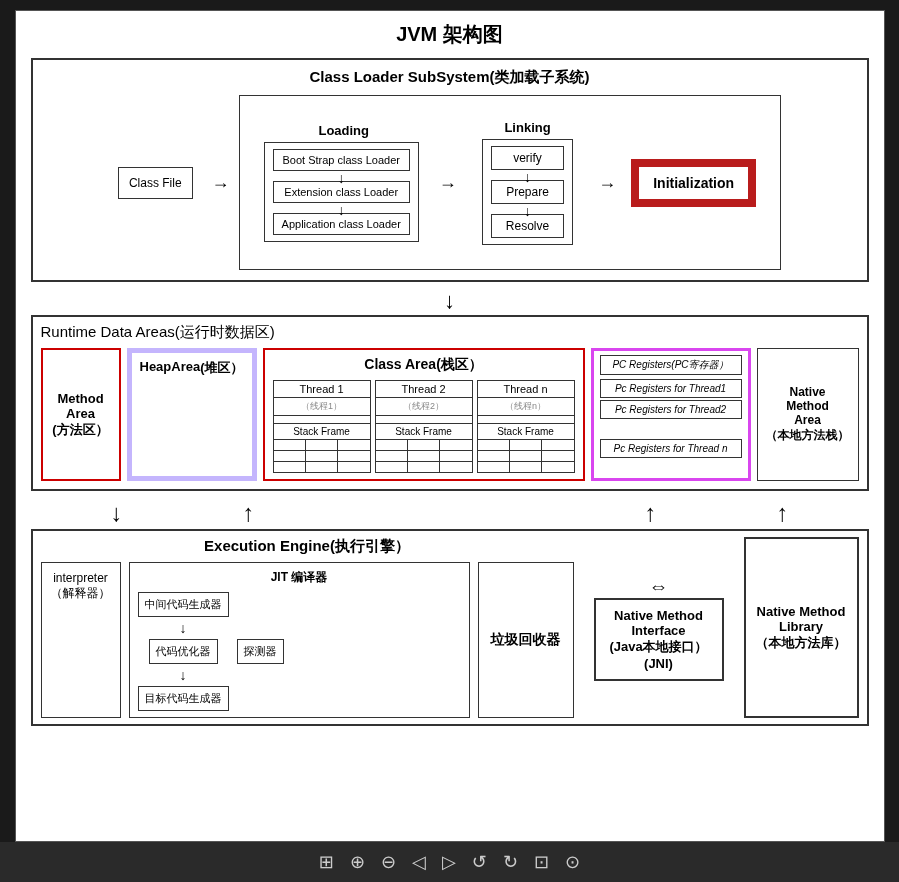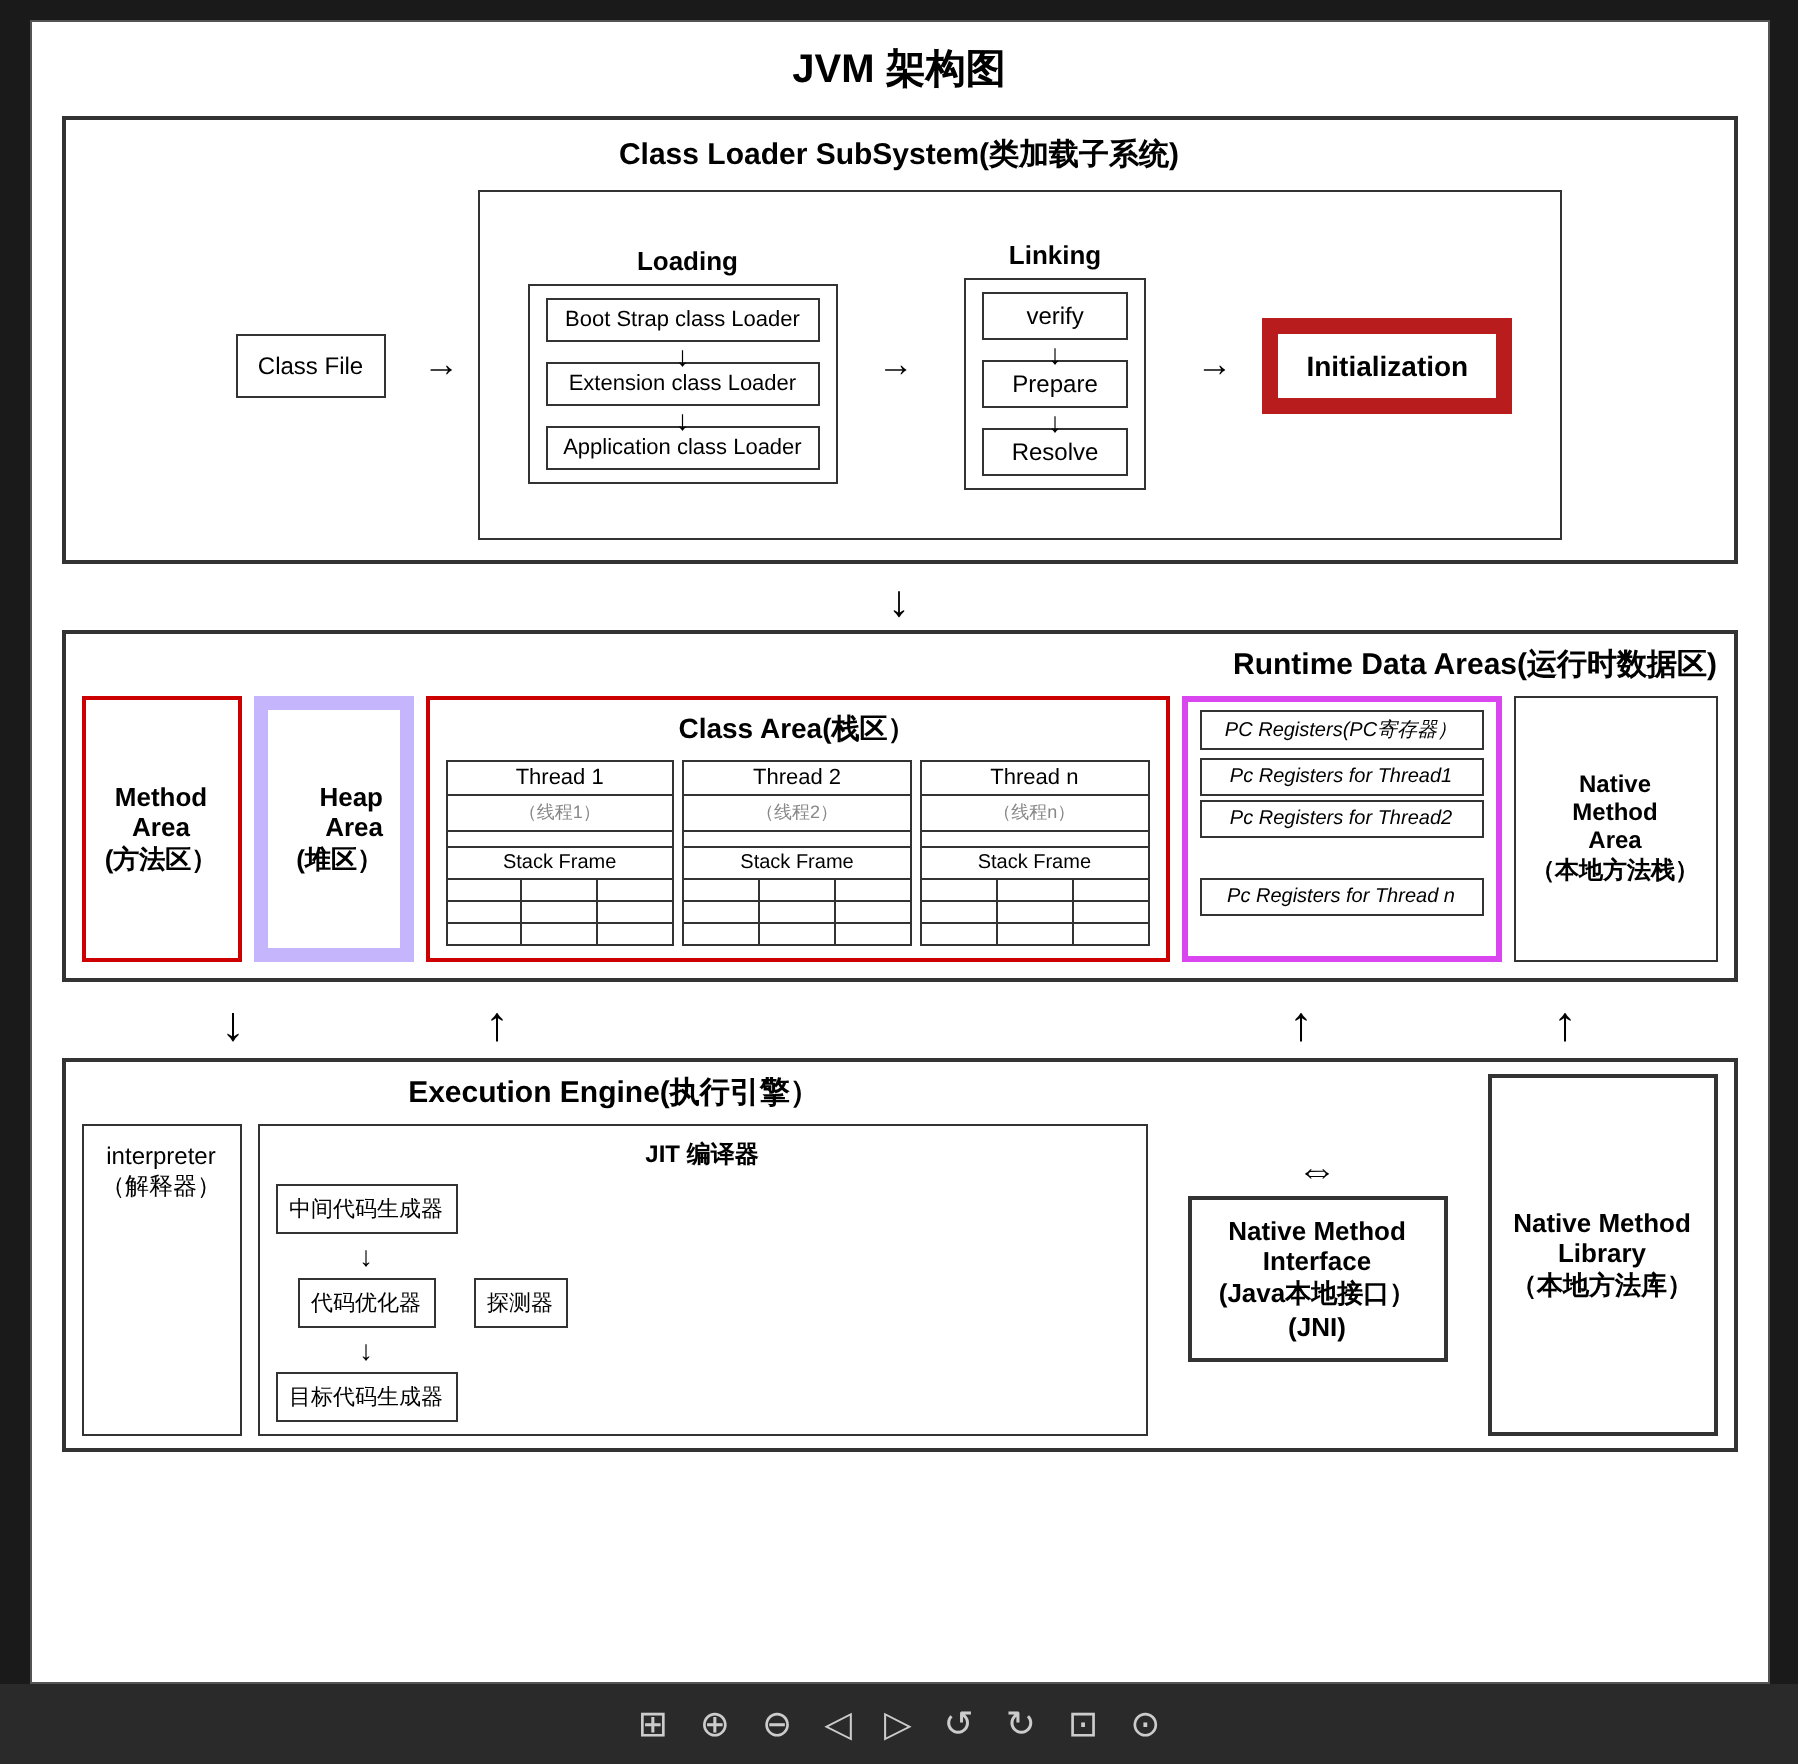--- a/index.html
+++ b/index.html
@@ -126,28 +126,28 @@
       padding: 6px 8px;
       font-size: 13px;
       font-weight: bold;
       text-align: center;
       min-width: 80px;
       display: flex;
       flex-direction: column;
       justify-content: center;
     }
     .heap-area-box {
-      border: 7px solid #c4b5fd;
+      border: 5px solid #c4b5fd;
       padding: 6px 8px;
       font-size: 13px;
       font-weight: bold;
-      text-align: right;
+      text-align: center;
       min-width: 80px;
       display: flex;
-      flex-direction: column;
+      flex-direction: row;
       justify-content: center;
     }
     .stack-area-box {
       border: 2px solid #cc0000;
       padding: 6px 8px;
       flex: 1;
     }
     .stack-area-title {
       text-align: center;
       font-size: 14px;
@@ -348,23 +348,23 @@
       gap: 4px;
     }
     .class-loader-content {
       border: 1px solid #333;
       padding: 24px;
       display: flex;
       gap: 10px;
       align-items: center;
     }
     .runtime-title {
-      text-align: right;
+      text-align: left;
       font-size: 15px;
-      font-weight: bold;
+      font-weight: normal;
       margin-bottom: 6px;
     }
     .exec-title {
       text-align: center;
       font-size: 15px;
       font-weight: bold;
       margin-bottom: 6px;
     }
     .exec-inner {
       display: flex;
@@ -560,20 +560,21 @@
               <div class="jit-item-box">代码优化器</div>
               <div class="arrow-down-small">↓</div>
               <div class="jit-item-box">目标代码生成器</div>
             </div>
             <div style="display:flex;align-items:center;">
               <div class="jit-item-box">探测器</div>
             </div>
           </div>
         </div>
 
+        <div class="garbage-collector">垃圾回收器</div>
 
       </div>
     </div>
 
     <div style="display:flex;flex-direction:column;align-items:center;justify-content:center;">
       <div style="font-size:20px;font-weight:bold;">⇔</div>
       <div class="native-method-interface-box">
         <div style="text-align:center;">
           <div>Native Method</div>
           <div>Interface</div>

